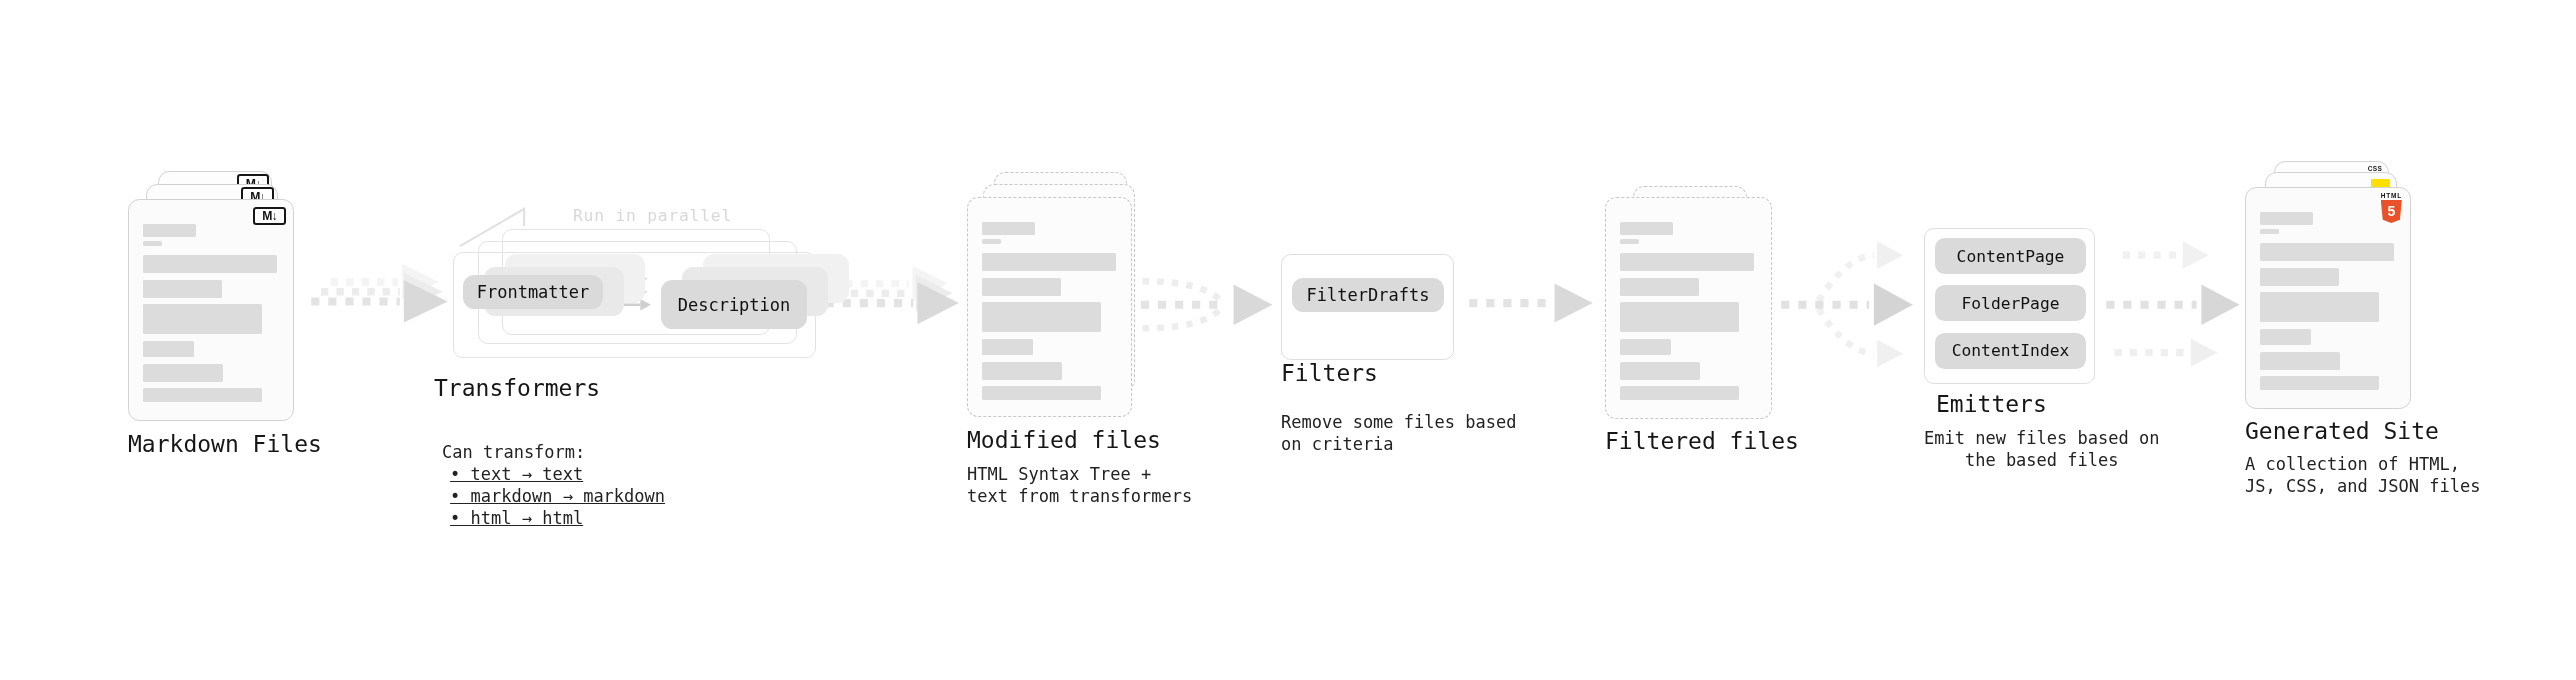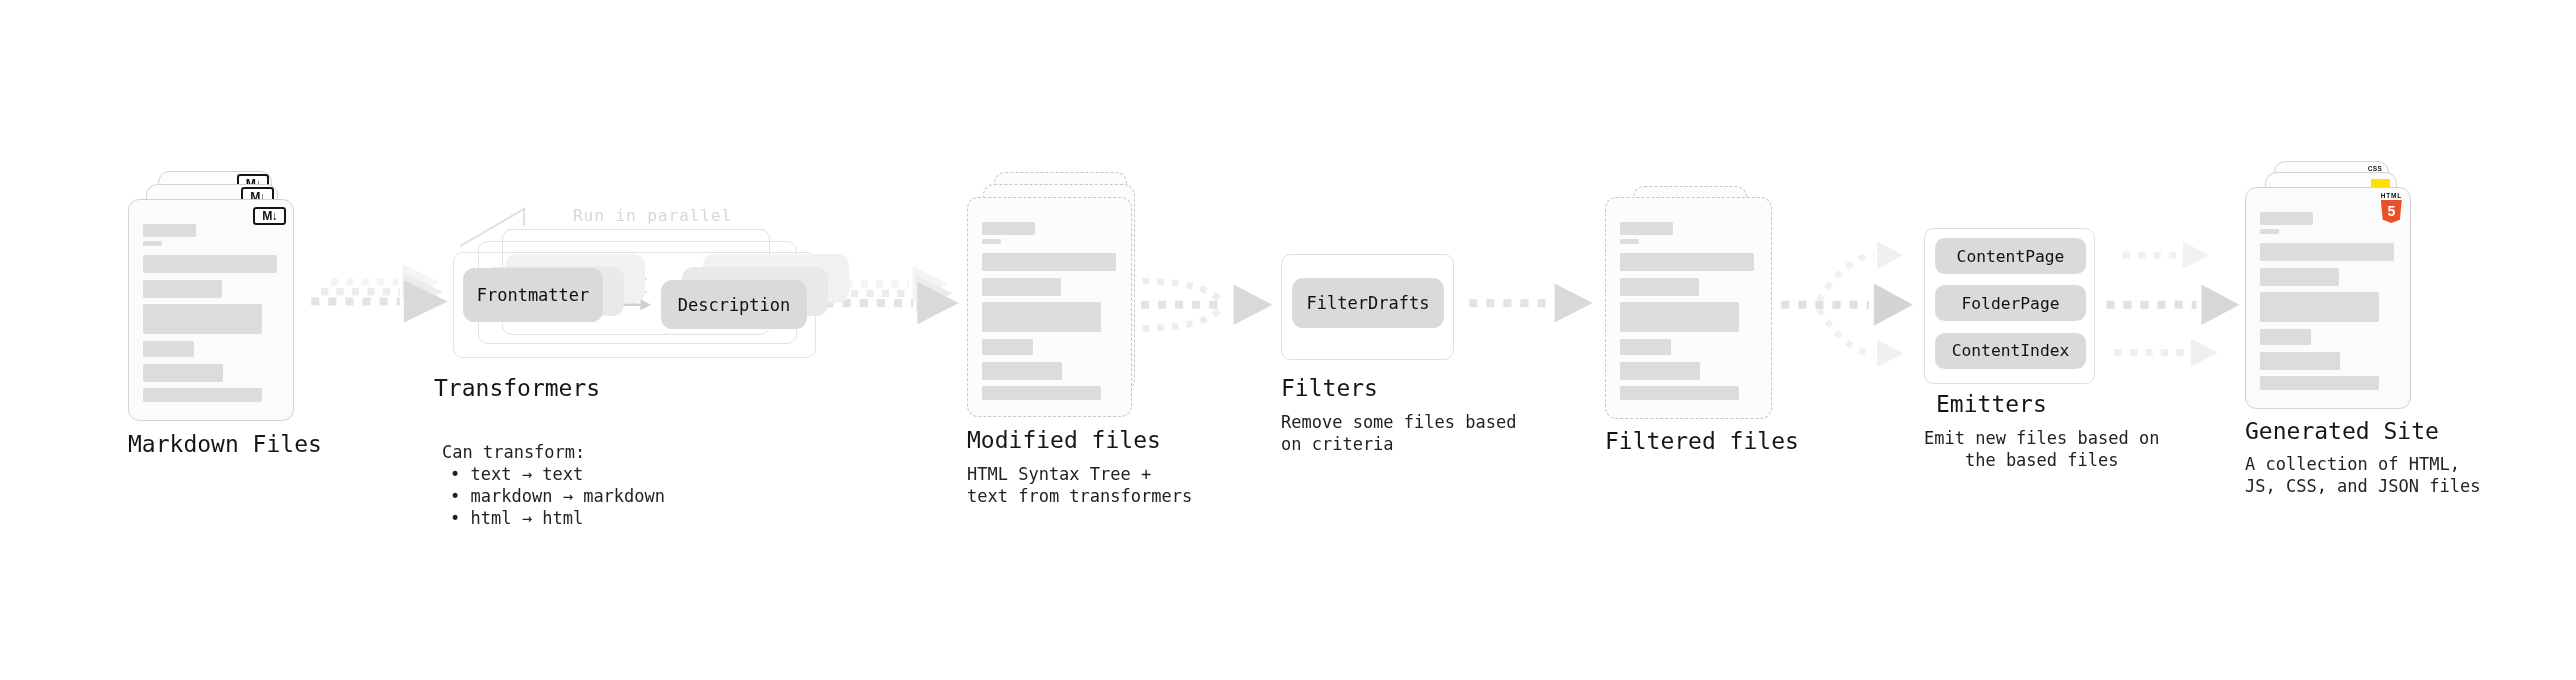--- a/index.html
+++ b/index.html
@@ -57,21 +57,21 @@
   .chip.ghost2{background:#f1f1f1;}
   .emit-chip{
     background:#dadada;border-radius:9.8px;display:flex;align-items:center;justify-content:center;
     font-size:16.3px;color:#111;width:151px;height:36px;
   }
   .emit-stack{position:absolute;display:flex;flex-direction:column;gap:11.4px;}
 
   
   .stage-label{position:absolute;font-size:23px;font-weight:500;color:#161616;white-space:nowrap;}
   .stage-desc{position:absolute;font-size:17px;line-height:22px;color:#222;white-space:nowrap;}
-  .stage-desc .indent{padding-left:8.1px;}
+  .stage-desc .indent{padding-left:8.1px;text-decoration:underline;}
   .note-label{position:absolute;font-size:16.3px;color:#d8d8d8;white-space:nowrap;letter-spacing:0.8px;}
 </style>
 </head>
 <body>
 
 <div class="canvas">
 
   <svg class="overlay" width="2576" height="681" viewBox="0 0 3170 838">
 
     <g>
@@ -157,21 +157,21 @@
     <div class="stage-label stage-el" style="left:128px;top:431px;">Markdown Files</div>
   </div>
 
   <div>
     <div class="outline-box stage-el" style="left:502px;top:229px;width:268px;height:106px;"></div>
     <div class="outline-box stage-el" style="left:478px;top:241px;width:319px;height:103px;"></div>
     <div class="outline-box stage-el" style="left:453px;top:252px;width:363px;height:106px;"></div>
 
     <div class="chip ghost2 stage-el" style="left:505px;top:254px;width:140px;height:49px;"></div>
     <div class="chip ghost1 stage-el" style="left:484px;top:267px;width:140px;height:49px;"></div>
-    <div class="chip stage-el" style="left:463px;top:268px;width:140px;height:54px;">Frontmatter</div>
+    <div class="chip stage-el" style="left:463px;top:275px;width:140px;height:34px;">Frontmatter</div>
 
     <div class="chip ghost2 stage-el" style="left:703px;top:254px;width:146px;height:49px;"></div>
     <div class="chip ghost1 stage-el" style="left:682px;top:267px;width:146px;height:49px;"></div>
     <div class="chip stage-el" style="left:661px;top:280px;width:146px;height:49px;">Description</div>
 
     <div class="note-label stage-el" style="left:532px;top:206px;margin-left:41px;">Run in parallel</div>
 
     <div class="stage-label stage-el" style="left:434px;top:375px;">Transformers</div>
     <div class="stage-desc stage-el" style="left:442px;top:413px;margin-top:28px;">
       <div>Can transform:</div>
@@ -198,22 +198,22 @@
     </div>
     <div class="stage-label stage-el" style="left:967px;top:427px;">Modified files</div>
     <div class="stage-desc stage-el" style="left:967px;top:463px;">
       <div>HTML Syntax Tree +</div>
       <div>text from transformers</div>
     </div>
   </div>
 
   <div>
     <div class="outline-box filled stage-el" style="left:1281px;top:254px;width:173px;height:106px;border-color:#dedede;"></div>
-    <div class="chip stage-el" style="left:1292px;top:278px;width:152px;height:50px;">FilterDrafts</div>
-    <div class="stage-label stage-el" style="left:1281px;top:375px;text-align:right;">Filters</div>
+    <div class="chip stage-el" style="left:1292px;top:278px;width:152px;height:34px;">FilterDrafts</div>
+    <div class="stage-label stage-el" style="left:1281px;top:360px;text-align:right;">Filters</div>
     <div class="stage-desc stage-el" style="left:1281px;top:411px;">
       <div>Remove some files based</div>
       <div>on criteria</div>
     </div>
   </div>
 
   <div>
     <div class="file-card dashed behind stage-el" style="left:1633px;top:186px;width:114px;height:207px;"></div>
     <div class="file-card dashed stage-el" style="left:1605px;top:197px;width:167px;height:222px;">
       <div class="file-skeleton">

